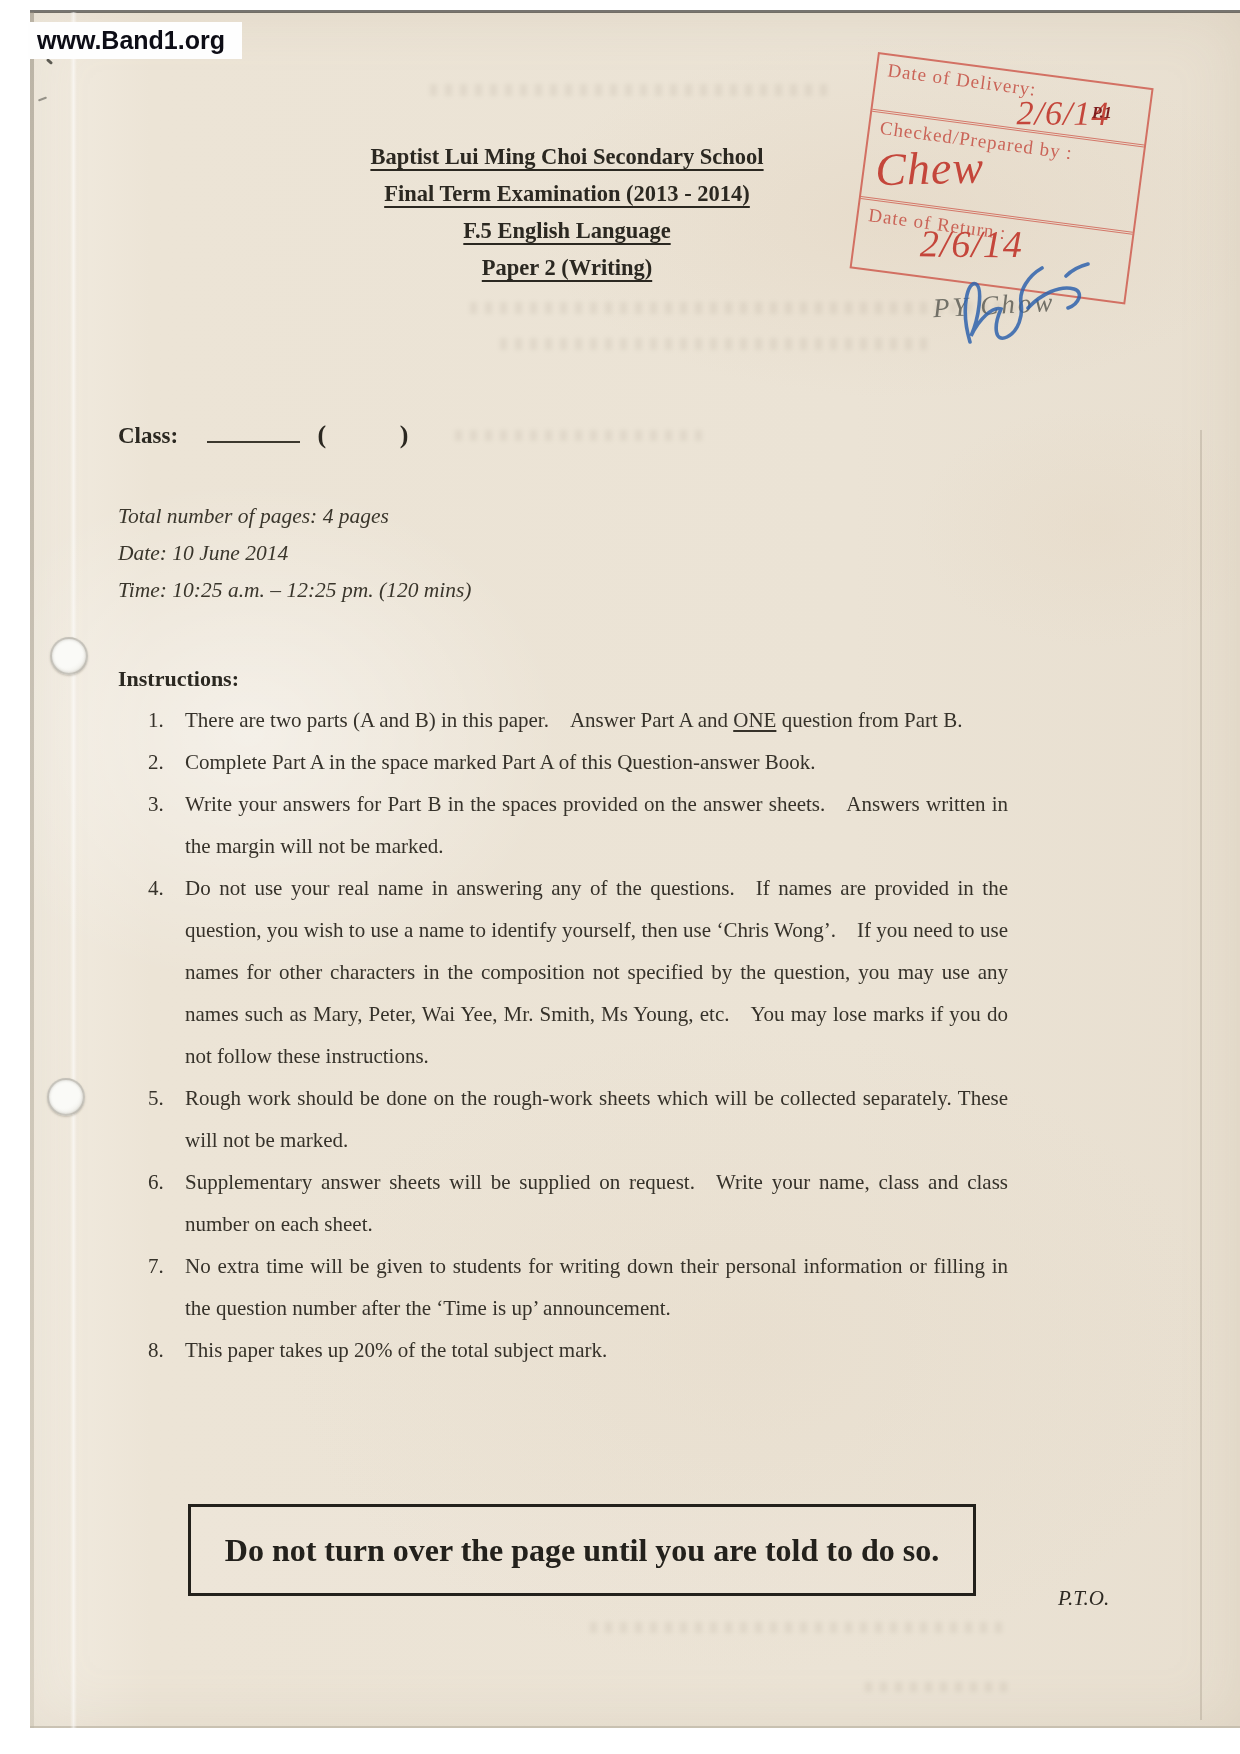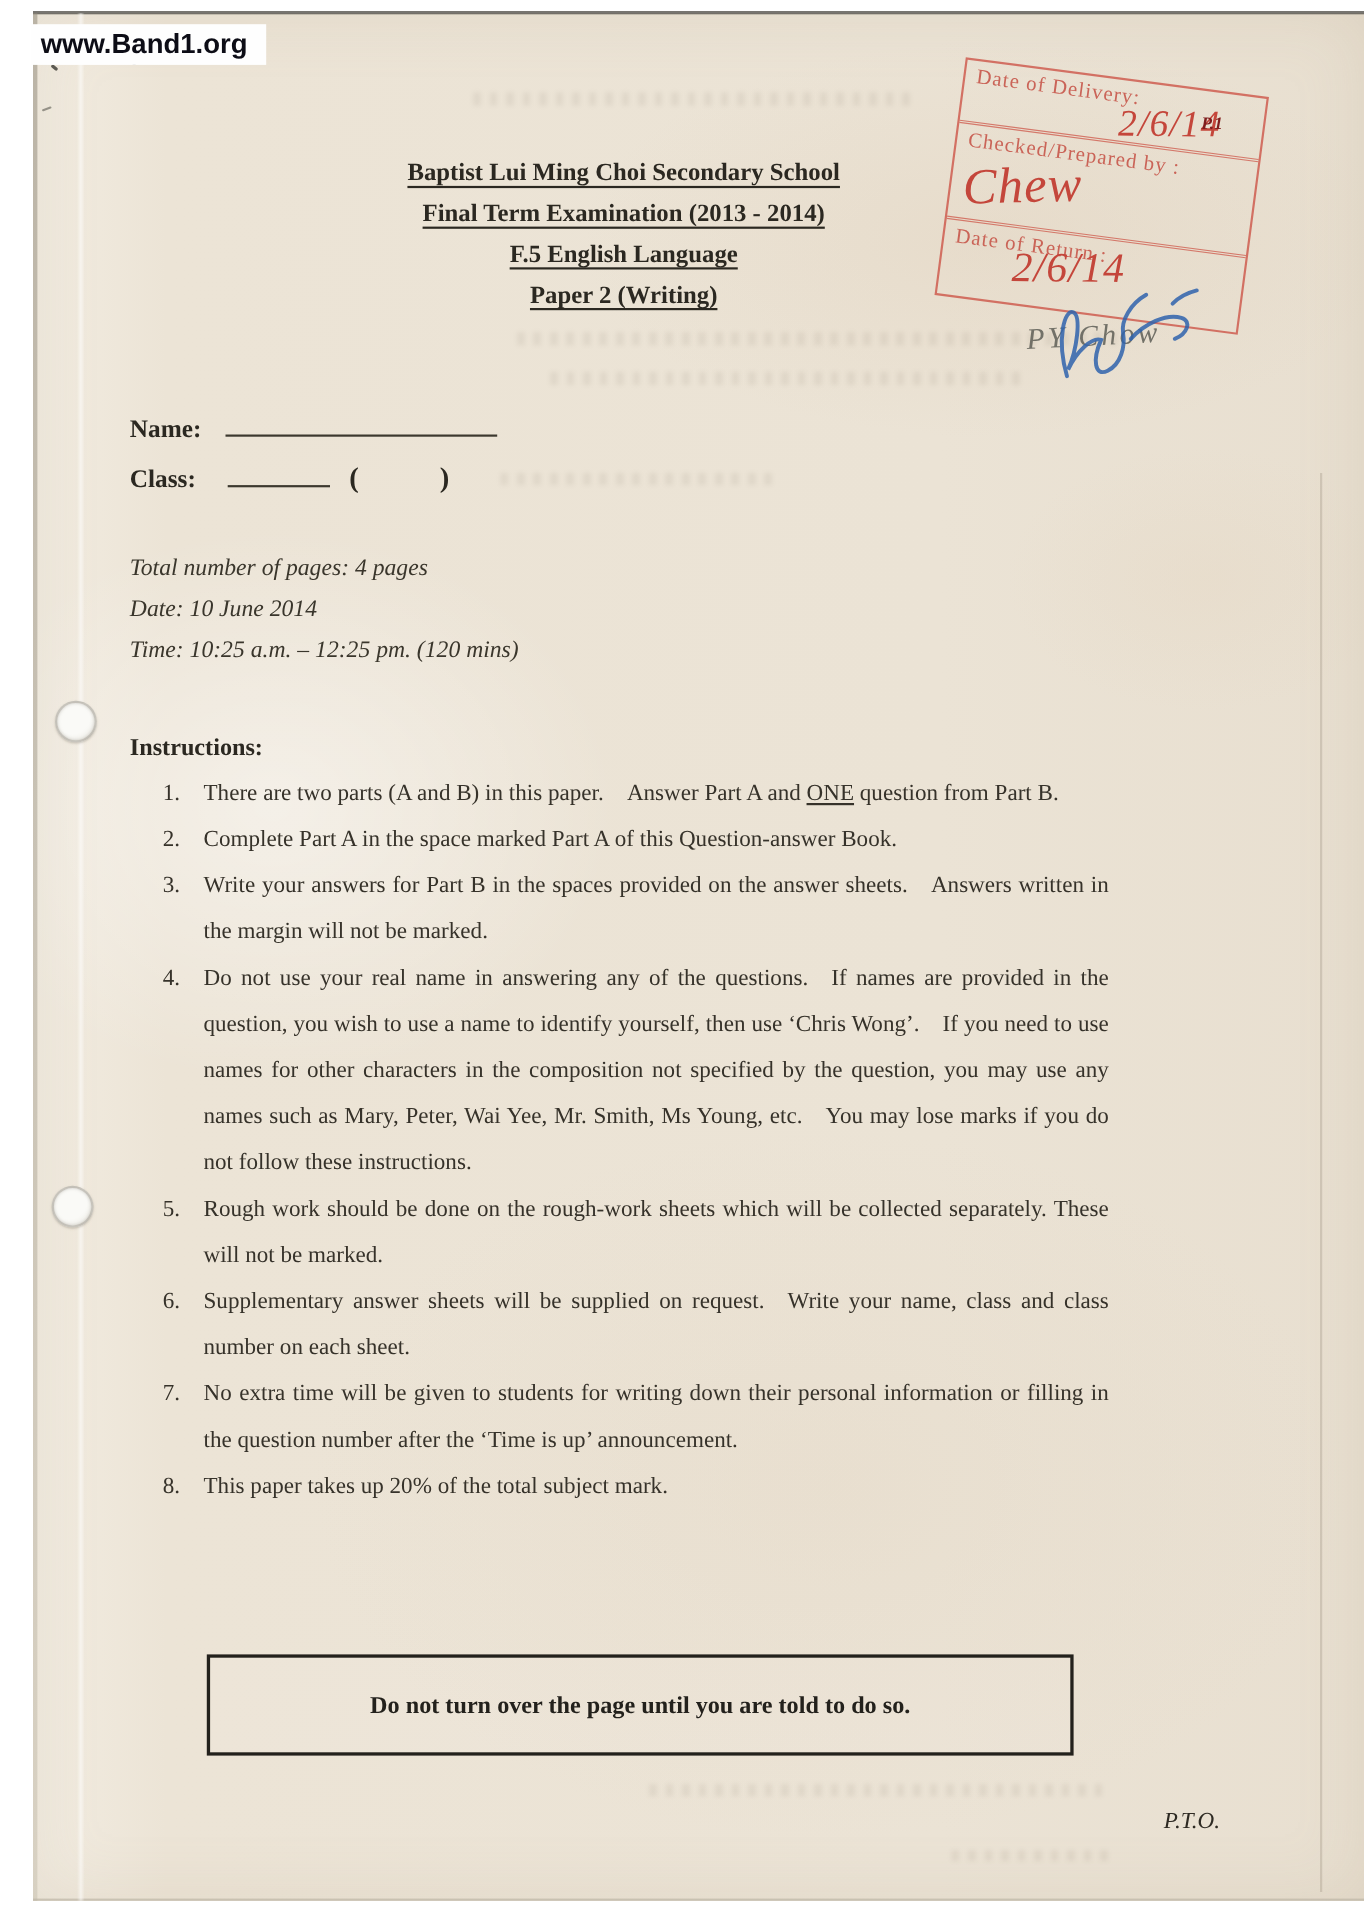--- a/index.html
+++ b/index.html
@@ -64,22 +64,22 @@
   
   .ins-head{position:absolute;left:118px;top:666px;font-weight:bold;font-size:22px;color:#2b2821;}
   .ins-list{position:absolute;left:148px;top:699px;width:860px;font-size:21px;line-height:42px;color:#36322a;}
   .li{display:flex;}
   .num{width:37px;flex:none;}
   .txt{flex:1;text-align:justify;}
   .u{text-decoration:underline;text-underline-offset:3px;}
   
   .notice{position:absolute;left:188px;top:1504px;width:782px;height:86px;
           border:3px solid #23211c;display:flex;align-items:center;justify-content:center;
-          font-weight:bold;font-size:22px;color:#23211c;background:rgba(255,255,255,0.06);}
-  .pto{position:absolute;left:1058px;top:1643px;font-style:italic;font-size:21px;color:#2e2a23;}
+          font-weight:bold;font-size:32px;color:#23211c;background:rgba(255,255,255,0.06);}
+  .pto{position:absolute;left:1058px;top:1586px;font-style:italic;font-size:21px;color:#2e2a23;}
 </style>
 </head>
 <body>
 
 <div class="page">
 
   <div class="paper"></div>
   <div class="edge-top"></div>
   <div class="edge-left"></div>
   <div class="edge-bottom"></div>
@@ -121,24 +121,20 @@
     <path d="M22,96 C12,62 20,34 28,38 C35,42 31,72 23,90 C31,73 45,60 53,63 C45,81 47,97 59,91 C71,85 75,69 73,57 C71,45 80,30 94,22 M80,62 C93,48 112,39 126,43 C136,46 131,58 120,62 M118,30 C124,24 132,20 140,18" fill="none" stroke="#2f63ad" stroke-width="3.6" stroke-linecap="round" opacity=".85"></path>
   </svg>
 
   <div class="titles">
     <div><span>Baptist Lui Ming Choi Secondary School</span></div>
     <div><span>Final Term Examination (2013 - 2014)</span></div>
     <div><span>F.5 English Language</span></div>
     <div><span>Paper 2 (Writing)</span></div>
   </div>
 
-  <div class="fieldrow" style="top:372px;">
-    <span>Name:</span>
-    <span class="blank" style="margin-left:16px;width:247px;"></span>
-  </div>
   <div class="fieldrow" style="top:418px;">
     <span>Class:</span>
     <span class="blank" style="margin-left:23px;width:93px;"></span>
     <span class="paren" style="margin-left:12px;">(</span>
     <span style="display:inline-block;width:62px;"></span>
     <span class="paren">)</span>
   </div>
 
   <div class="info">
     <div>Total number of pages: 4 pages</div>

